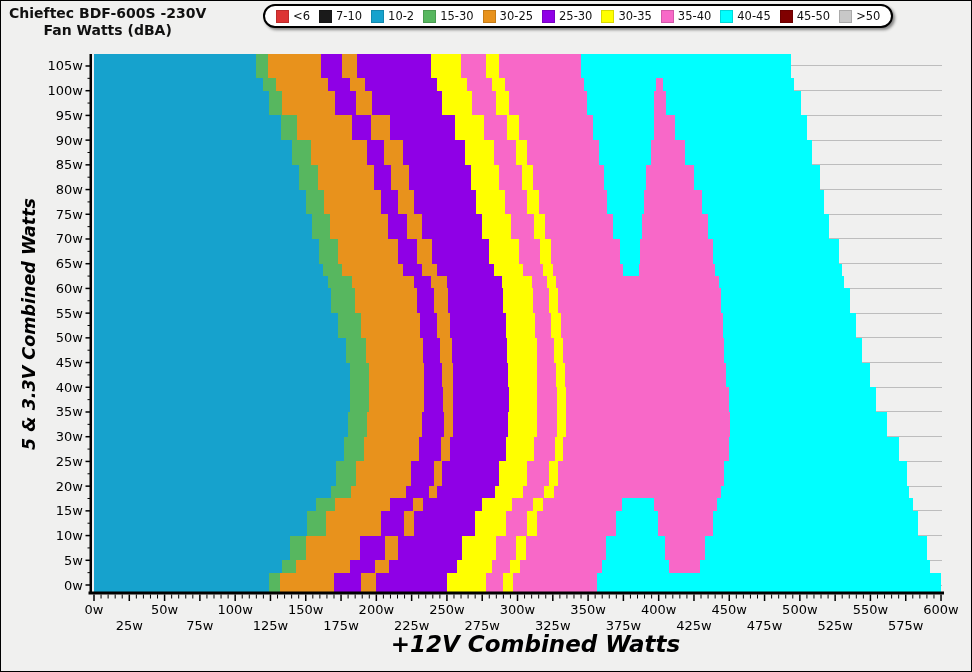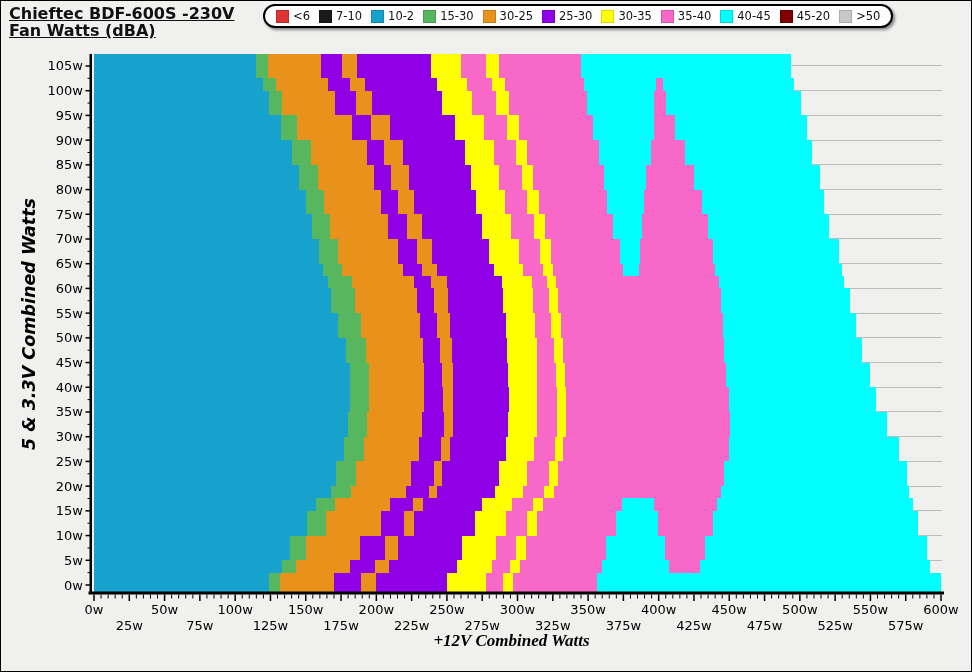--- a/index.html
+++ b/index.html
@@ -1,28 +1,28 @@
 <!DOCTYPE html>
 <html><head>
 <meta charset="utf-8">
 <style>
   html,body{margin:0;padding:0;}
   body{width:972px;height:672px;overflow:hidden;background:#f0f0ef;font-family:"DejaVu Sans",sans-serif;}
   #frame{position:relative;width:970px;height:670px;border:1px solid #000;background:#f0f0ef;}
-  #chart-title{position:absolute;left:8px;top:4px;width:max-content;
-    font-size:16px;font-weight:bold;color:#111;line-height:17px;text-decoration:underline;}
+  #chart-title{position:absolute;left:8px;top:4px;width:max-content;text-align:center;
+    font-size:14px;font-weight:bold;color:#111;line-height:17px;}
   #legend{position:absolute;left:262px;top:3px;display:flex;align-items:center;gap:9px;
     padding:3px 11px;background:#fff;border:2px solid #000;border-radius:12px;
     box-shadow:2px 2px 3px rgba(0,0,0,.45);}
   .legend-item{display:flex;align-items:center;}
   .legend-swatch{width:13px;height:13px;display:inline-block;box-shadow:inset 0 0 0 1px rgba(0,0,0,.15);}
   .legend-label{font-size:11.5px;color:#111;margin-left:4px;white-space:nowrap;}
   #plot-svg{position:absolute;left:0;top:0;}
-  #x-axis-title{position:absolute;left:87px;top:630px;width:847px;text-align:center;
-    font-size:17px;font-weight:bold;font-style:italic;color:#000;font-family:Liberation Serif, serif;}
+  #x-axis-title{position:absolute;left:111px;top:630px;width:847px;text-align:center;
+    font-size:23px;font-weight:bold;font-style:italic;color:#000;}
   #y-axis-title{position:absolute;left:-122px;top:313px;width:300px;text-align:center;
     font-size:17.5px;font-weight:bold;font-style:italic;color:#000;transform:rotate(-90deg);}
 </style>
 </head>
 <body>
 
 <div id="frame">
   <div id="chart-title">
     <div>Chieftec BDF-600S -230V</div>
     <div>Fan Watts (dBA)</div>
@@ -60,21 +60,21 @@
       <span class="legend-item">
         <span class="legend-swatch" style="background: rgb(248, 104, 200);"></span>
         <span class="legend-label">35-40</span>
       </span>
       <span class="legend-item">
         <span class="legend-swatch" style="background: rgb(0, 255, 255);"></span>
         <span class="legend-label">40-45</span>
       </span>
       <span class="legend-item">
         <span class="legend-swatch" style="background: rgb(128, 0, 0);"></span>
-        <span class="legend-label">45-20</span>
+        <span class="legend-label">45-50</span>
       </span>
       <span class="legend-item">
         <span class="legend-swatch" style="background: rgb(200, 200, 200);"></span>
         <span class="legend-label">&gt;50</span>
       </span>
     </div>
 
   <svg id="plot-svg" width="972" height="672" viewBox="0 0 972 672">
       <line x1="93" y1="584" x2="940.5" y2="584" stroke="#bdbdbd" stroke-width="1" shape-rendering="crispEdges"></line>
       <line x1="93" y1="559.285" x2="940.5" y2="559.285" stroke="#bdbdbd" stroke-width="1" shape-rendering="crispEdges"></line>

